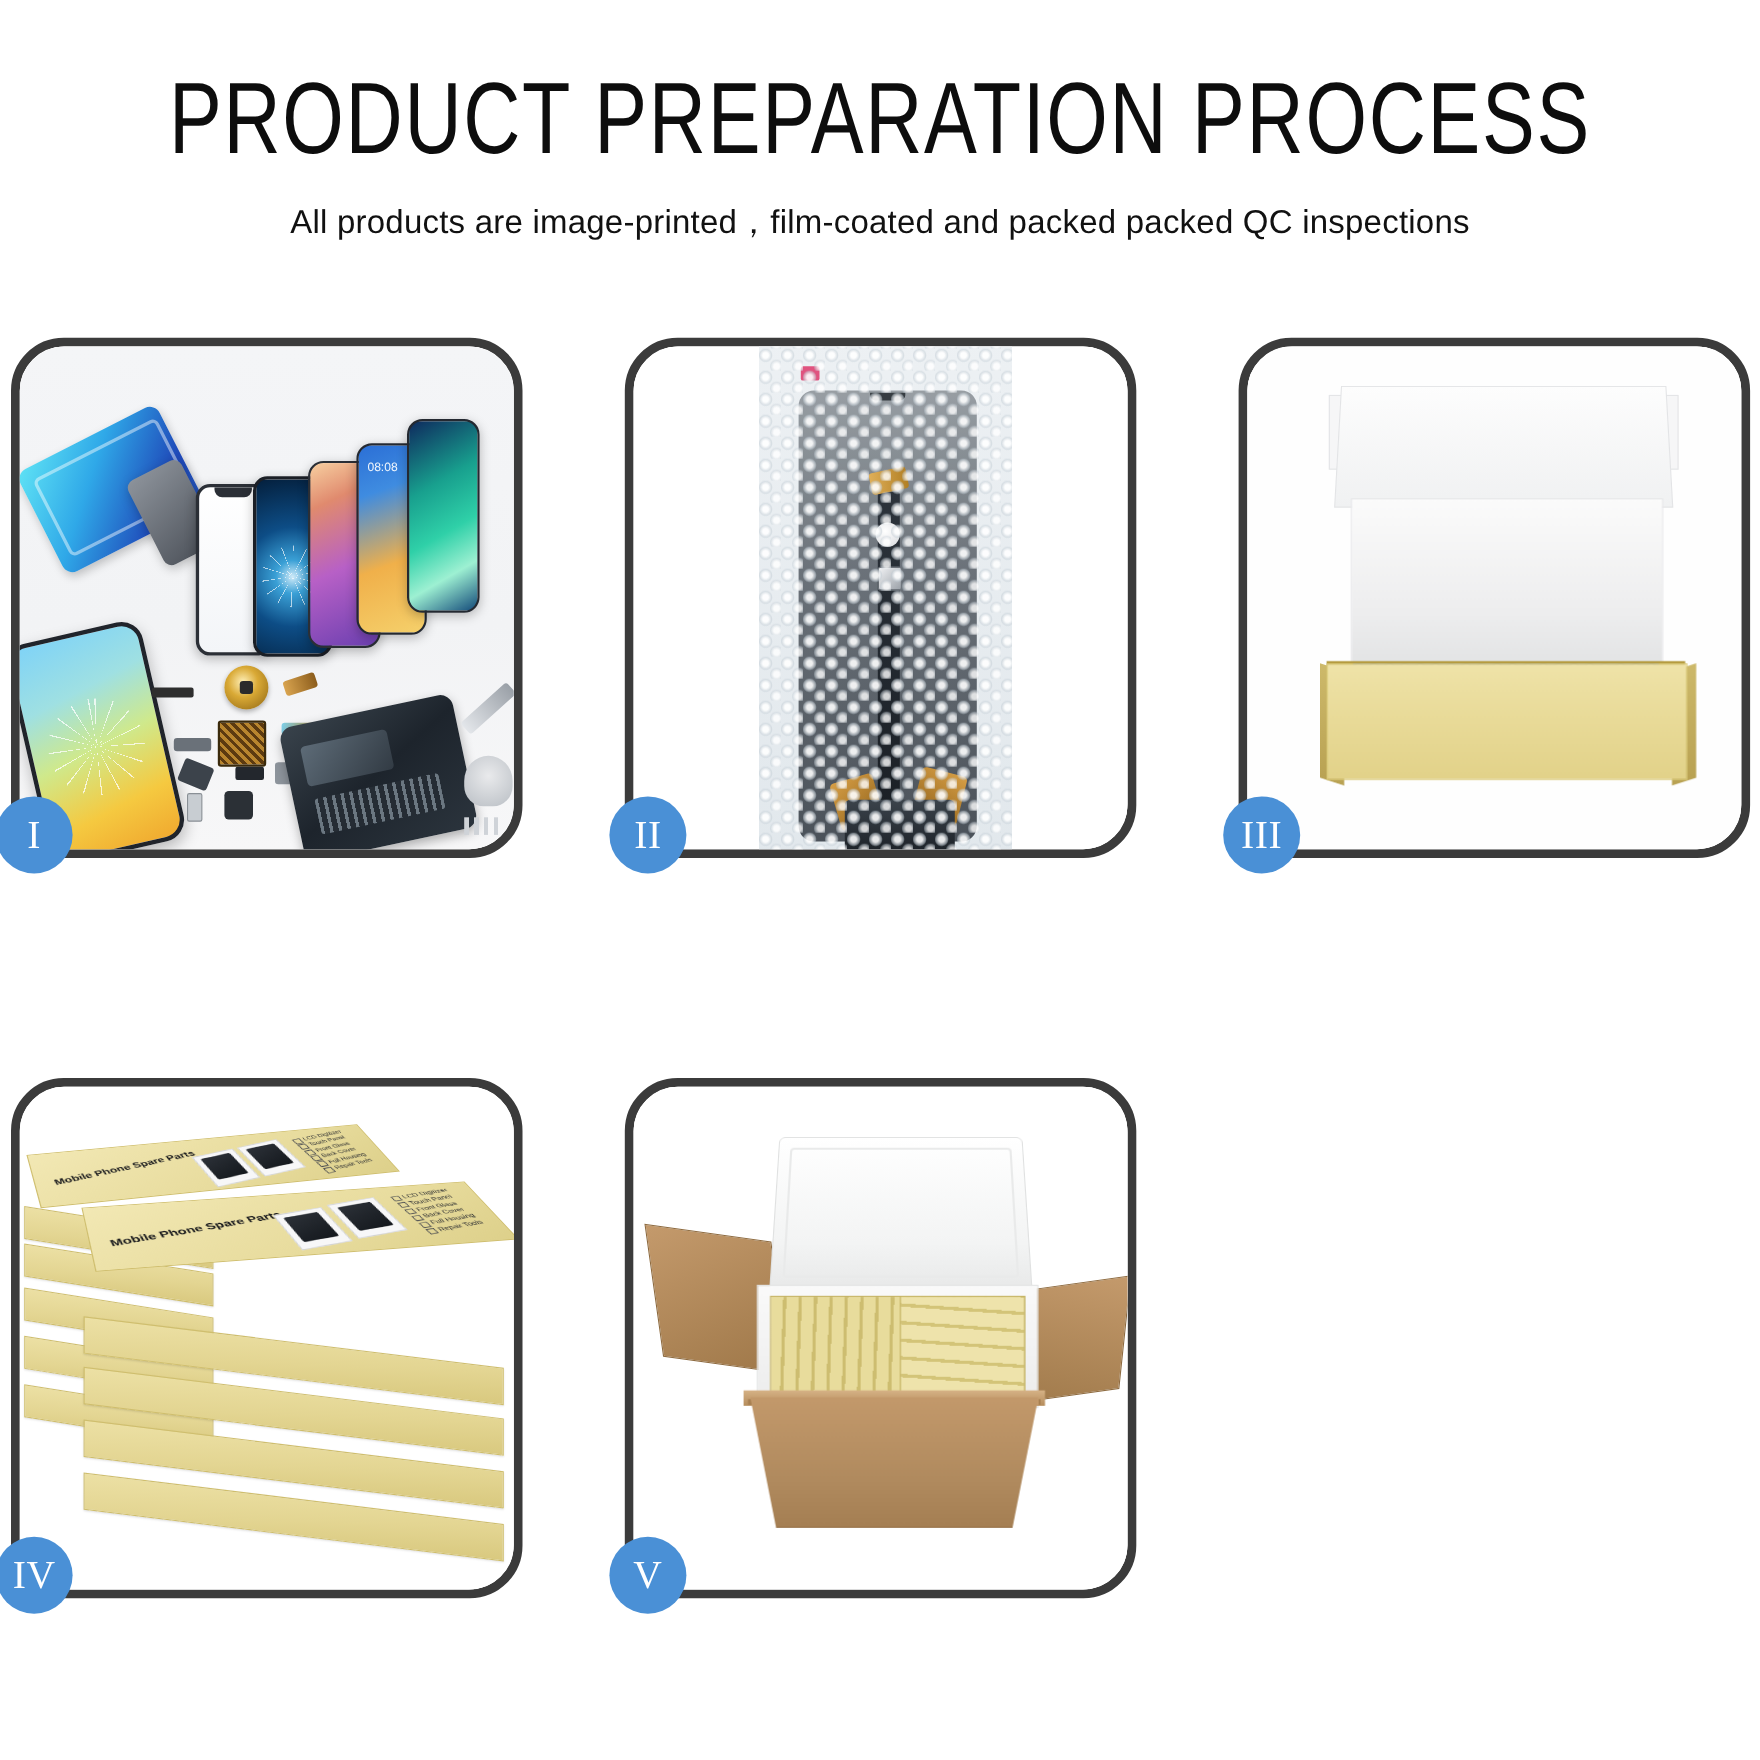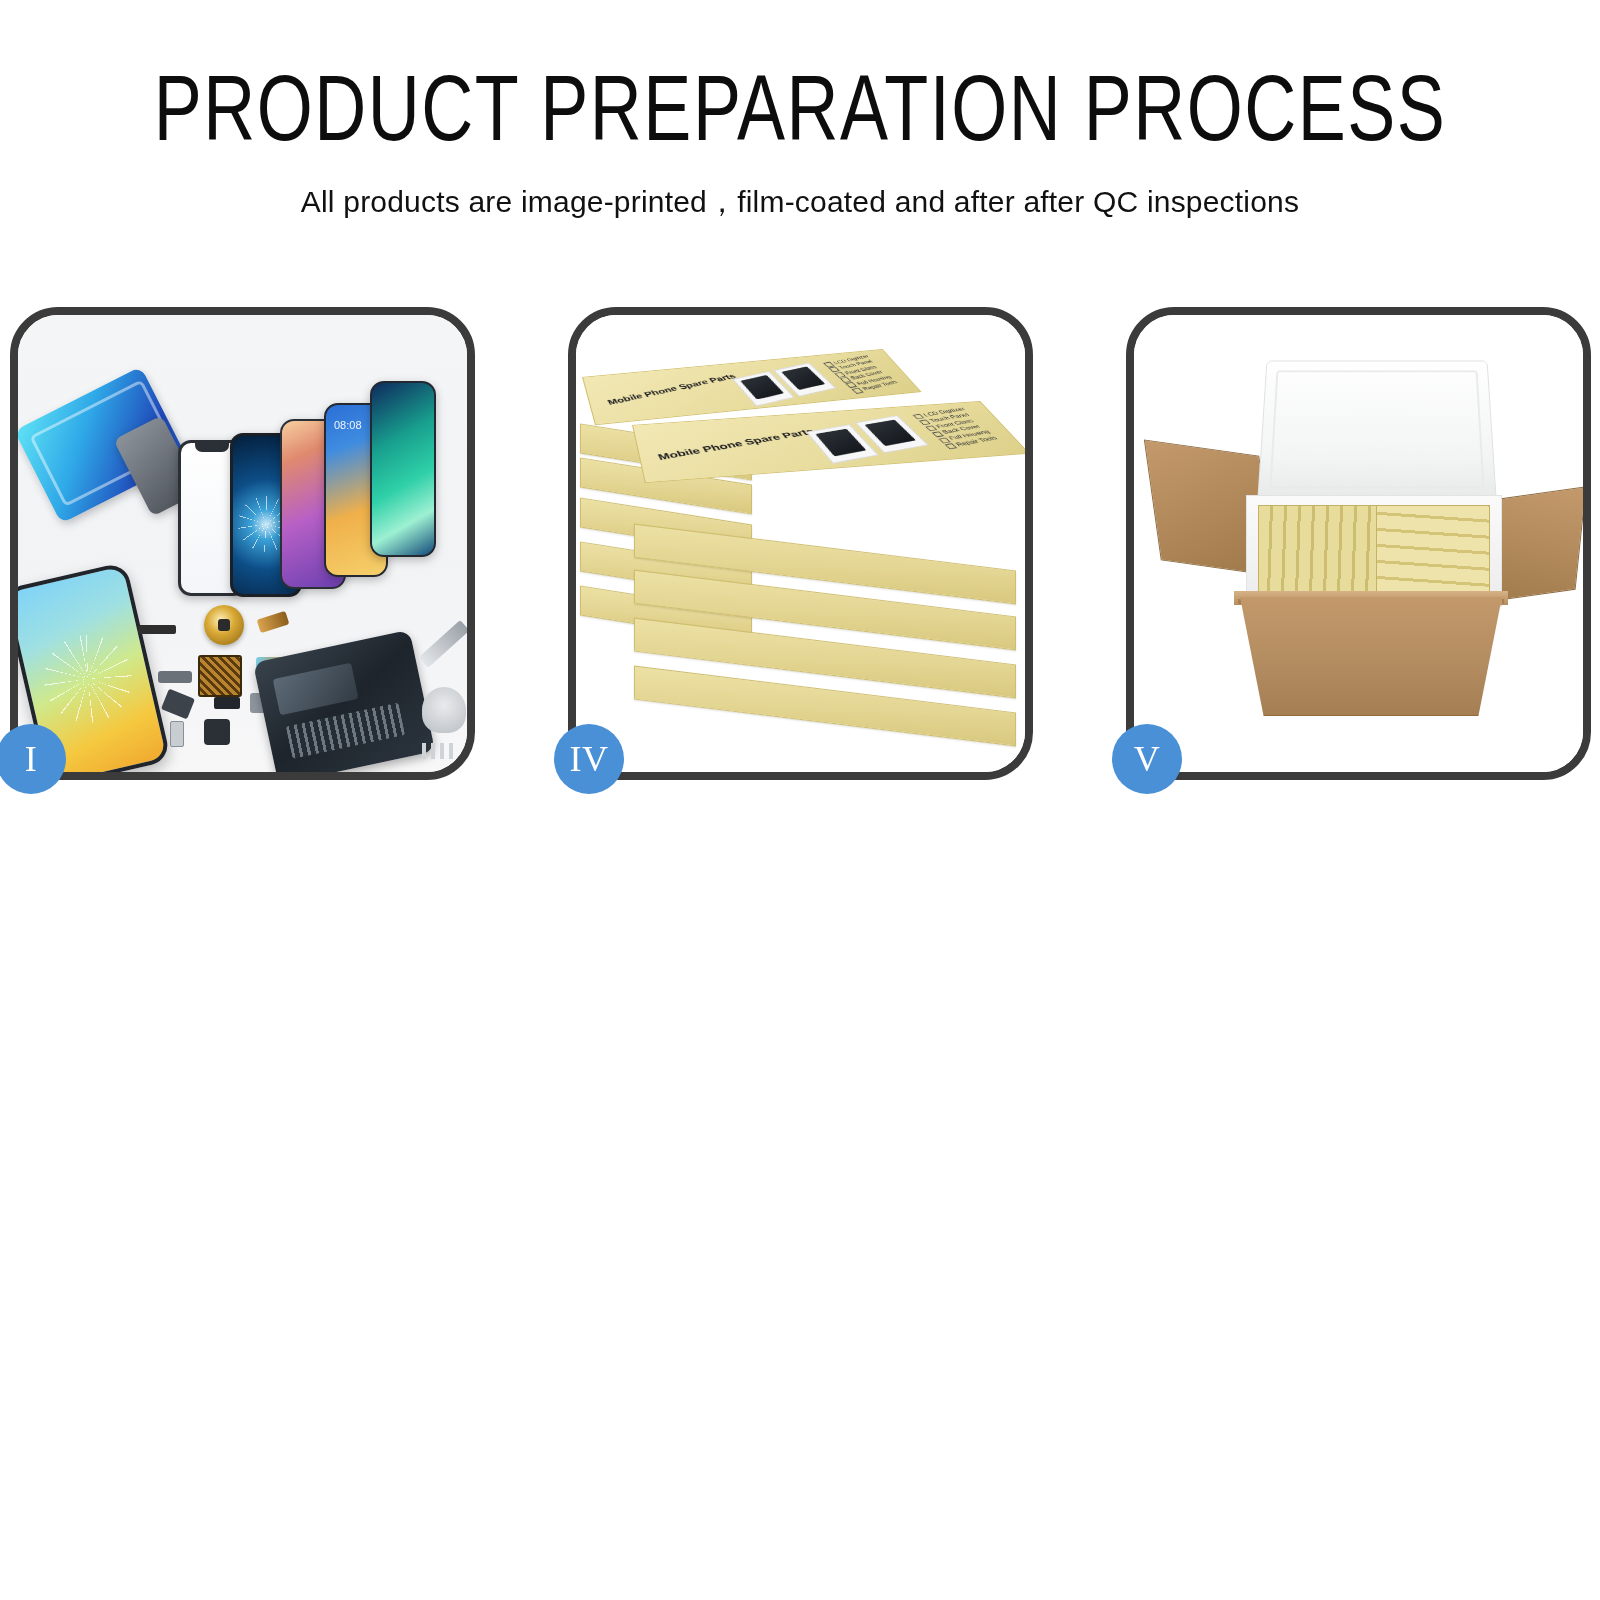--- a/index.html
+++ b/index.html
@@ -455,21 +455,21 @@
     background: linear-gradient(160deg, rgba(245,248,250,.85), rgba(228,234,239,.55));
     border-radius:12px;
     clip-path: polygon(58% 0, 100% 22%, 100% 62%, 10% 100%, 0 58%);
   }
 </style>
 </head>
 <body>
 
 <div class="header">
   <h1 class="page-title">PRODUCT PREPARATION PROCESS</h1>
-  <p class="page-subtitle">All products are image-printed，film-coated and after after QC inspections</p>
+  <p class="page-subtitle">All products are image-printed，film-coated and packed packed QC inspections</p>
 </div>
 
 <div class="panel-grid">
 
   <div class="panel">
     <div class="panel-photo">
       <div class="p1-bg"></div>
 
       <div class="art p1-blue-adh"></div>
       <div class="art phone-card p1-chip-phone"></div>
@@ -497,21 +497,56 @@
       <div class="art p1-flex-i"></div>
 
       <div class="art p1-logicboard"></div>
       <div class="art p1-tweezer"></div>
       <div class="art p1-brush"></div>
       <div class="art p1-screws"></div>
     </div>
     <div class="step-badge">I</div>
   </div>
 
-
+  <div class="panel">
+    <div class="panel-photo">
+      <div class="p2-bg"></div>
+      <div class="p2-bag">
+        <div class="p2-lcd">
+          <div class="p2-lcd-notch"></div>
+        </div>
+        <div class="p2-flex-spine"></div>
+        <div class="p2-flex-top"></div>
+        <div class="p2-conn1"></div>
+        <div class="p2-conn2"></div>
+        <div class="p2-bottom-flex-l"></div>
+        <div class="p2-bottom-flex-r"></div>
+        <div class="p2-bottom-dark"></div>
+        <div class="p2-pink"></div>
+        <div class="p2-bubbles"></div>
+      </div>
+    </div>
+    <div class="step-badge">II</div>
+  </div>
+
+  <div class="panel">
+    <div class="panel-photo">
+      <div class="p3-bg"></div>
+      <div class="p3-tab-l"></div>
+      <div class="p3-tab-r"></div>
+      <div class="p3-lid-back"></div>
+      <div class="p3-lid-front"></div>
+      <div class="p3-box-lip"></div>
+      <div class="p3-bubble-fill"></div>
+      <div class="p3-box-left"></div>
+      <div class="p3-box-right"></div>
+      <div class="p3-box-front"></div>
+    </div>
+    <div class="step-badge">III</div>
+  </div>
 
   <div class="panel">
     <div class="panel-photo">
       <div class="p4-bg"></div>
 
       <div class="ybox" style="left:4px; top:122px; width:170px; height:28px; transform:skewY(9deg);"></div>
       <div class="ybox" style="left:4px; top:156px; width:170px; height:28px; transform:skewY(9deg);"></div>
       <div class="ybox" style="left:4px; top:196px; width:170px; height:28px; transform:skewY(9deg);"></div>
       <div class="ybox" style="left:4px; top:240px; width:170px; height:28px; transform:skewY(9deg);"></div>
       <div class="ybox" style="left:4px; top:284px; width:170px; height:28px; transform:skewY(9deg);"></div>

